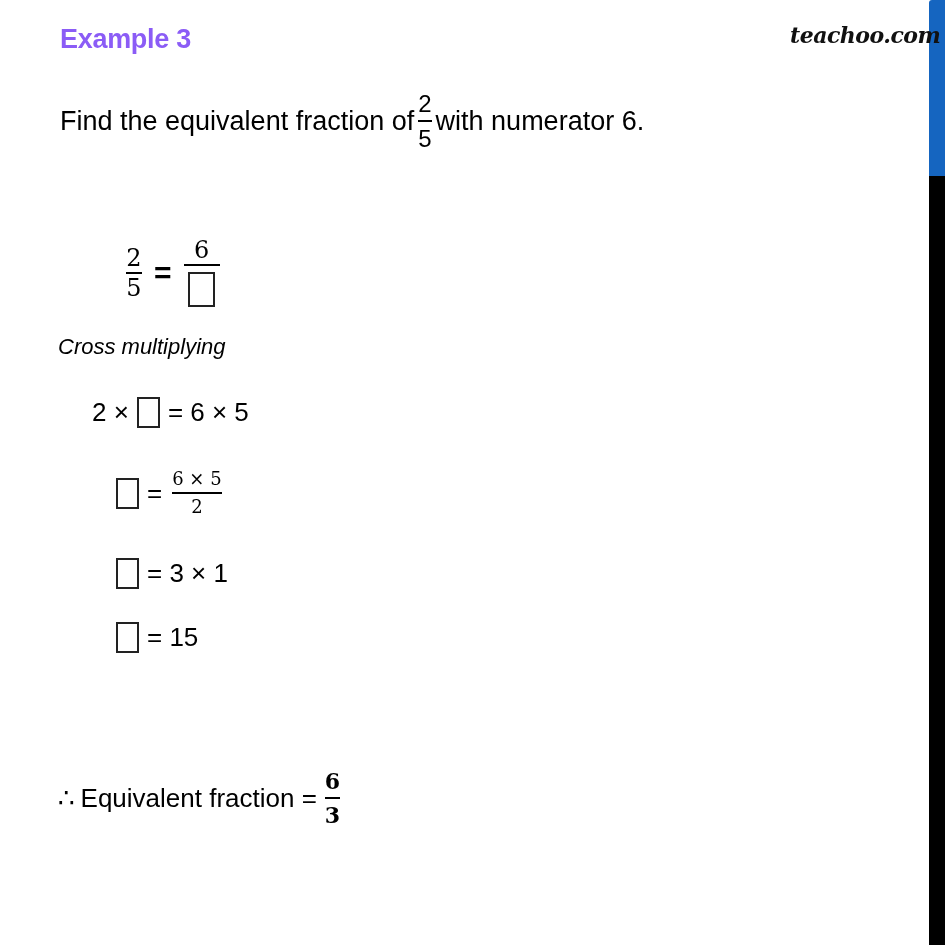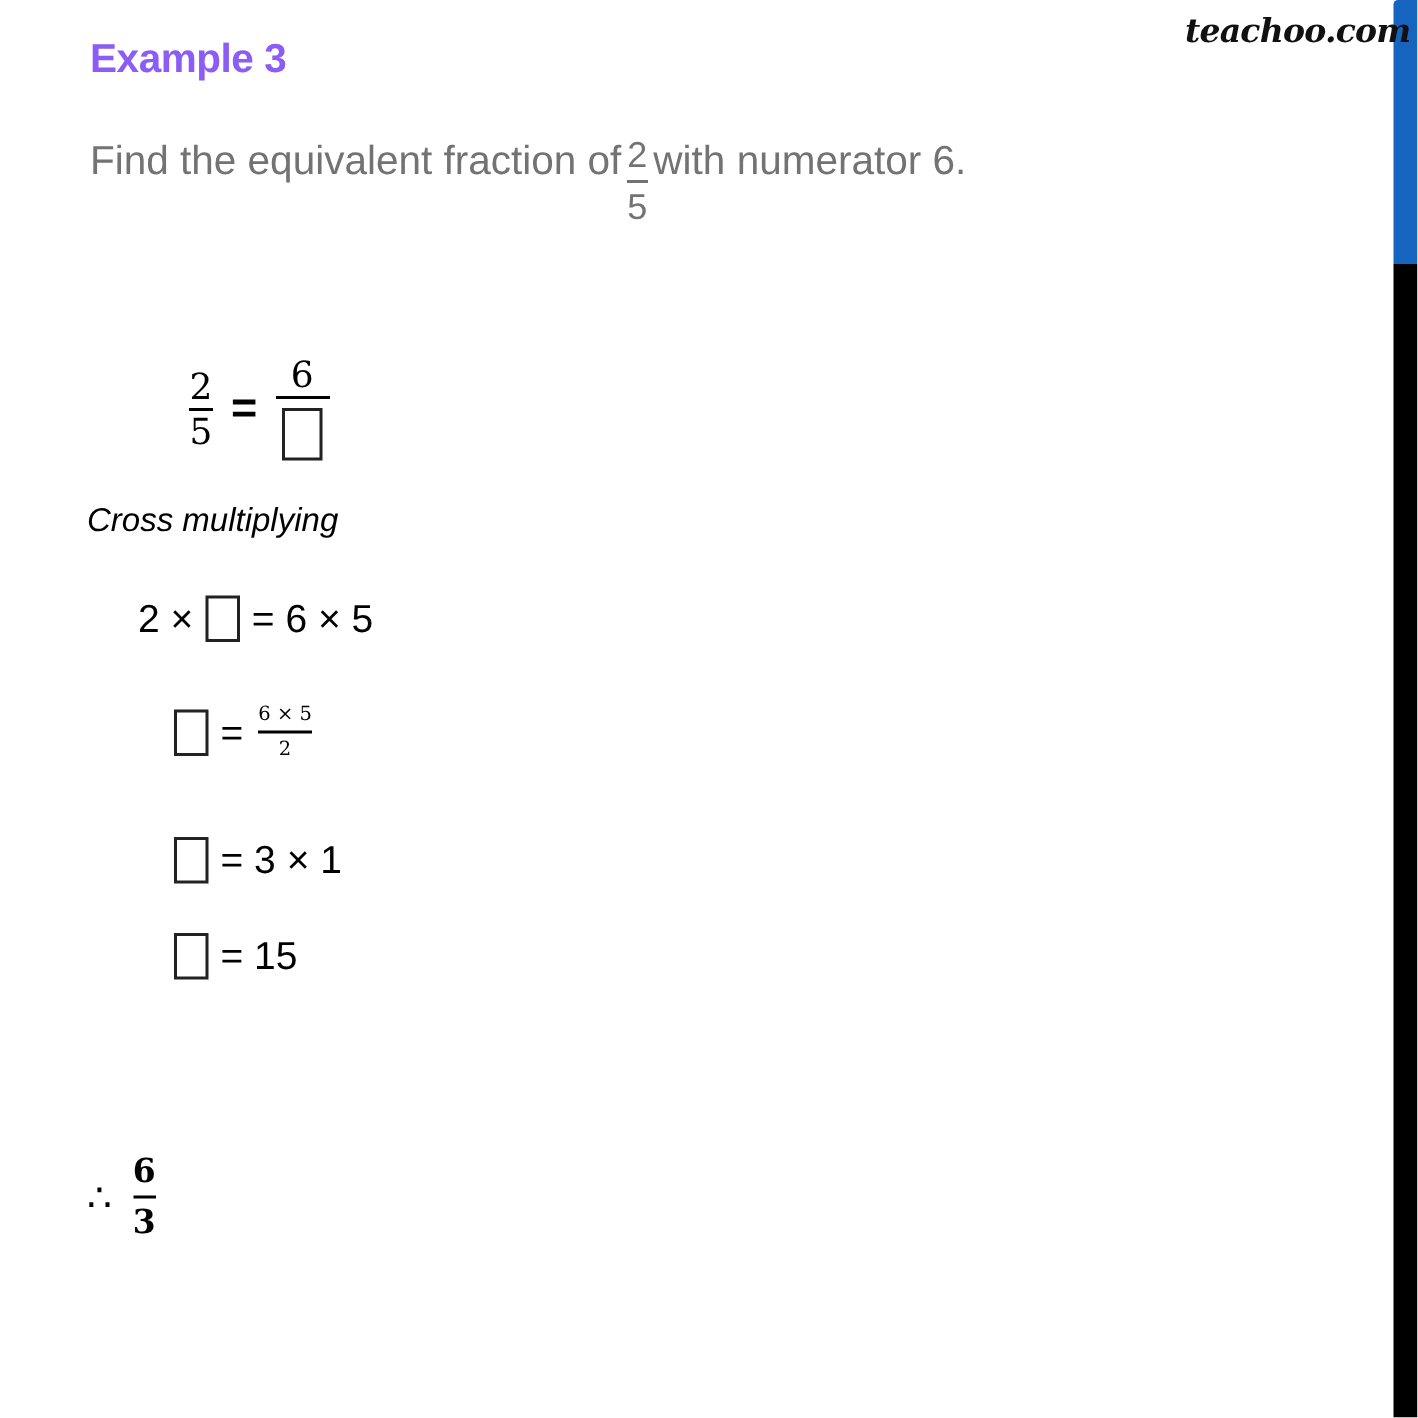--- a/index.html
+++ b/index.html
@@ -12,51 +12,51 @@
   .abs { position: absolute; }
   .sidebar-blue {
     position: absolute; left: 929px; top: 0; width: 16px; height: 176px;
     background: #1565c0; border-top-left-radius: 3px;
   }
   .sidebar-black {
     position: absolute; left: 929px; top: 176px; width: 16px; height: 769px;
     background: #000;
   }
   .brand {
-    left: 790px; top: 8px; font-family: "DejaVu Serif", serif;
+    left: 790px; top: 22px; font-family: "DejaVu Serif", serif;
     font-style: italic; font-weight: bold; font-size: 22px; letter-spacing: -0.5px;
     color: #111;
   }
   .title {
     left: 60px; top: 24px; font-size: 27px; font-weight: bold; color: #8b5cf6;
     letter-spacing: -0.3px;
   }
   .question {
-    left: 60px; top: 92px; font-size: 27px; color: #737373; display: flex; align-items: flex-start;
+    left: 60px; top: 92px; font-size: 27px; color: #000000; display: flex; align-items: center;
   }
   .frac { display: inline-flex; flex-direction: column; align-items: center; margin: 0 4px; line-height: 1; }
   .frac .num, .frac .den { display: block; }
   .frac .bar { display: block; height: 2px; background: currentColor; align-self: stretch; margin: 2px 0; }
   .q-frac { font-size: 24px; }
   .q-frac .num { padding-bottom: 2px; }
   .q-frac .den { padding-top: 3px; }
   .eq1 { left: 122px; top: 238px; display: flex; align-items: center; font-size: 24px; font-family: "DejaVu Serif", serif; }
   .eq1 .frac .bar { height: 2px; }
   .eq1 .equals { font-size: 30px; font-weight: bold; margin: 0 8px; font-family: "Liberation Sans", sans-serif; }
   .box { display: inline-block; border: 2px solid #222; box-sizing: border-box; }
   .box-lg { width: 27px; height: 35px; margin-top: 4px; }
   .box-sm { width: 23px; height: 31px; vertical-align: middle; }
   .cross { left: 58px; top: 334px; font-size: 22px; font-style: italic; }
   .line { font-size: 26px; display: flex; align-items: center; }
   .l1 { left: 92px; top: 397px; }
   .l2 { left: 116px; top: 470px; }
   .l3 { left: 116px; top: 558px; }
   .l4 { left: 116px; top: 622px; align-items: flex-end; }
   .sp { margin: 0 8px; }
-  .small-frac { font-size: 13px; font-family: "DejaVu Serif", serif; }
+  .small-frac { font-size: 18px; font-family: "DejaVu Serif", serif; }
   .small-frac .bar { height: 2px; margin: 4px 0; }
   .conclusion { left: 58px; top: 770px; font-size: 26px; display: flex; align-items: center; }
   .bold-frac { font-family: "DejaVu Serif", serif; font-weight: bold; font-size: 22px; }
   .bold-frac .bar { height: 2px; margin: 5px 0; }
 </style>
 </head>
 <body>
 
 <div class="sidebar-blue"></div>
 <div class="sidebar-black"></div>
@@ -112,18 +112,19 @@
   <span class="sp">= 3 × 1</span>
 </div>
 
 <div class="abs line l4">
   <span class="box box-sm"></span>
   <span class="sp">= 15</span>
 </div>
 
 <div class="abs conclusion">
   <span style="margin-right:6px;">∴</span>
+  <span>Equivalent fraction =</span>
   <span class="frac bold-frac" style="margin-left:8px;">
     <span class="num">6</span>
     <span class="bar"></span>
     <span class="den">3</span>
   </span>
 </div>
 
 </body></html>

